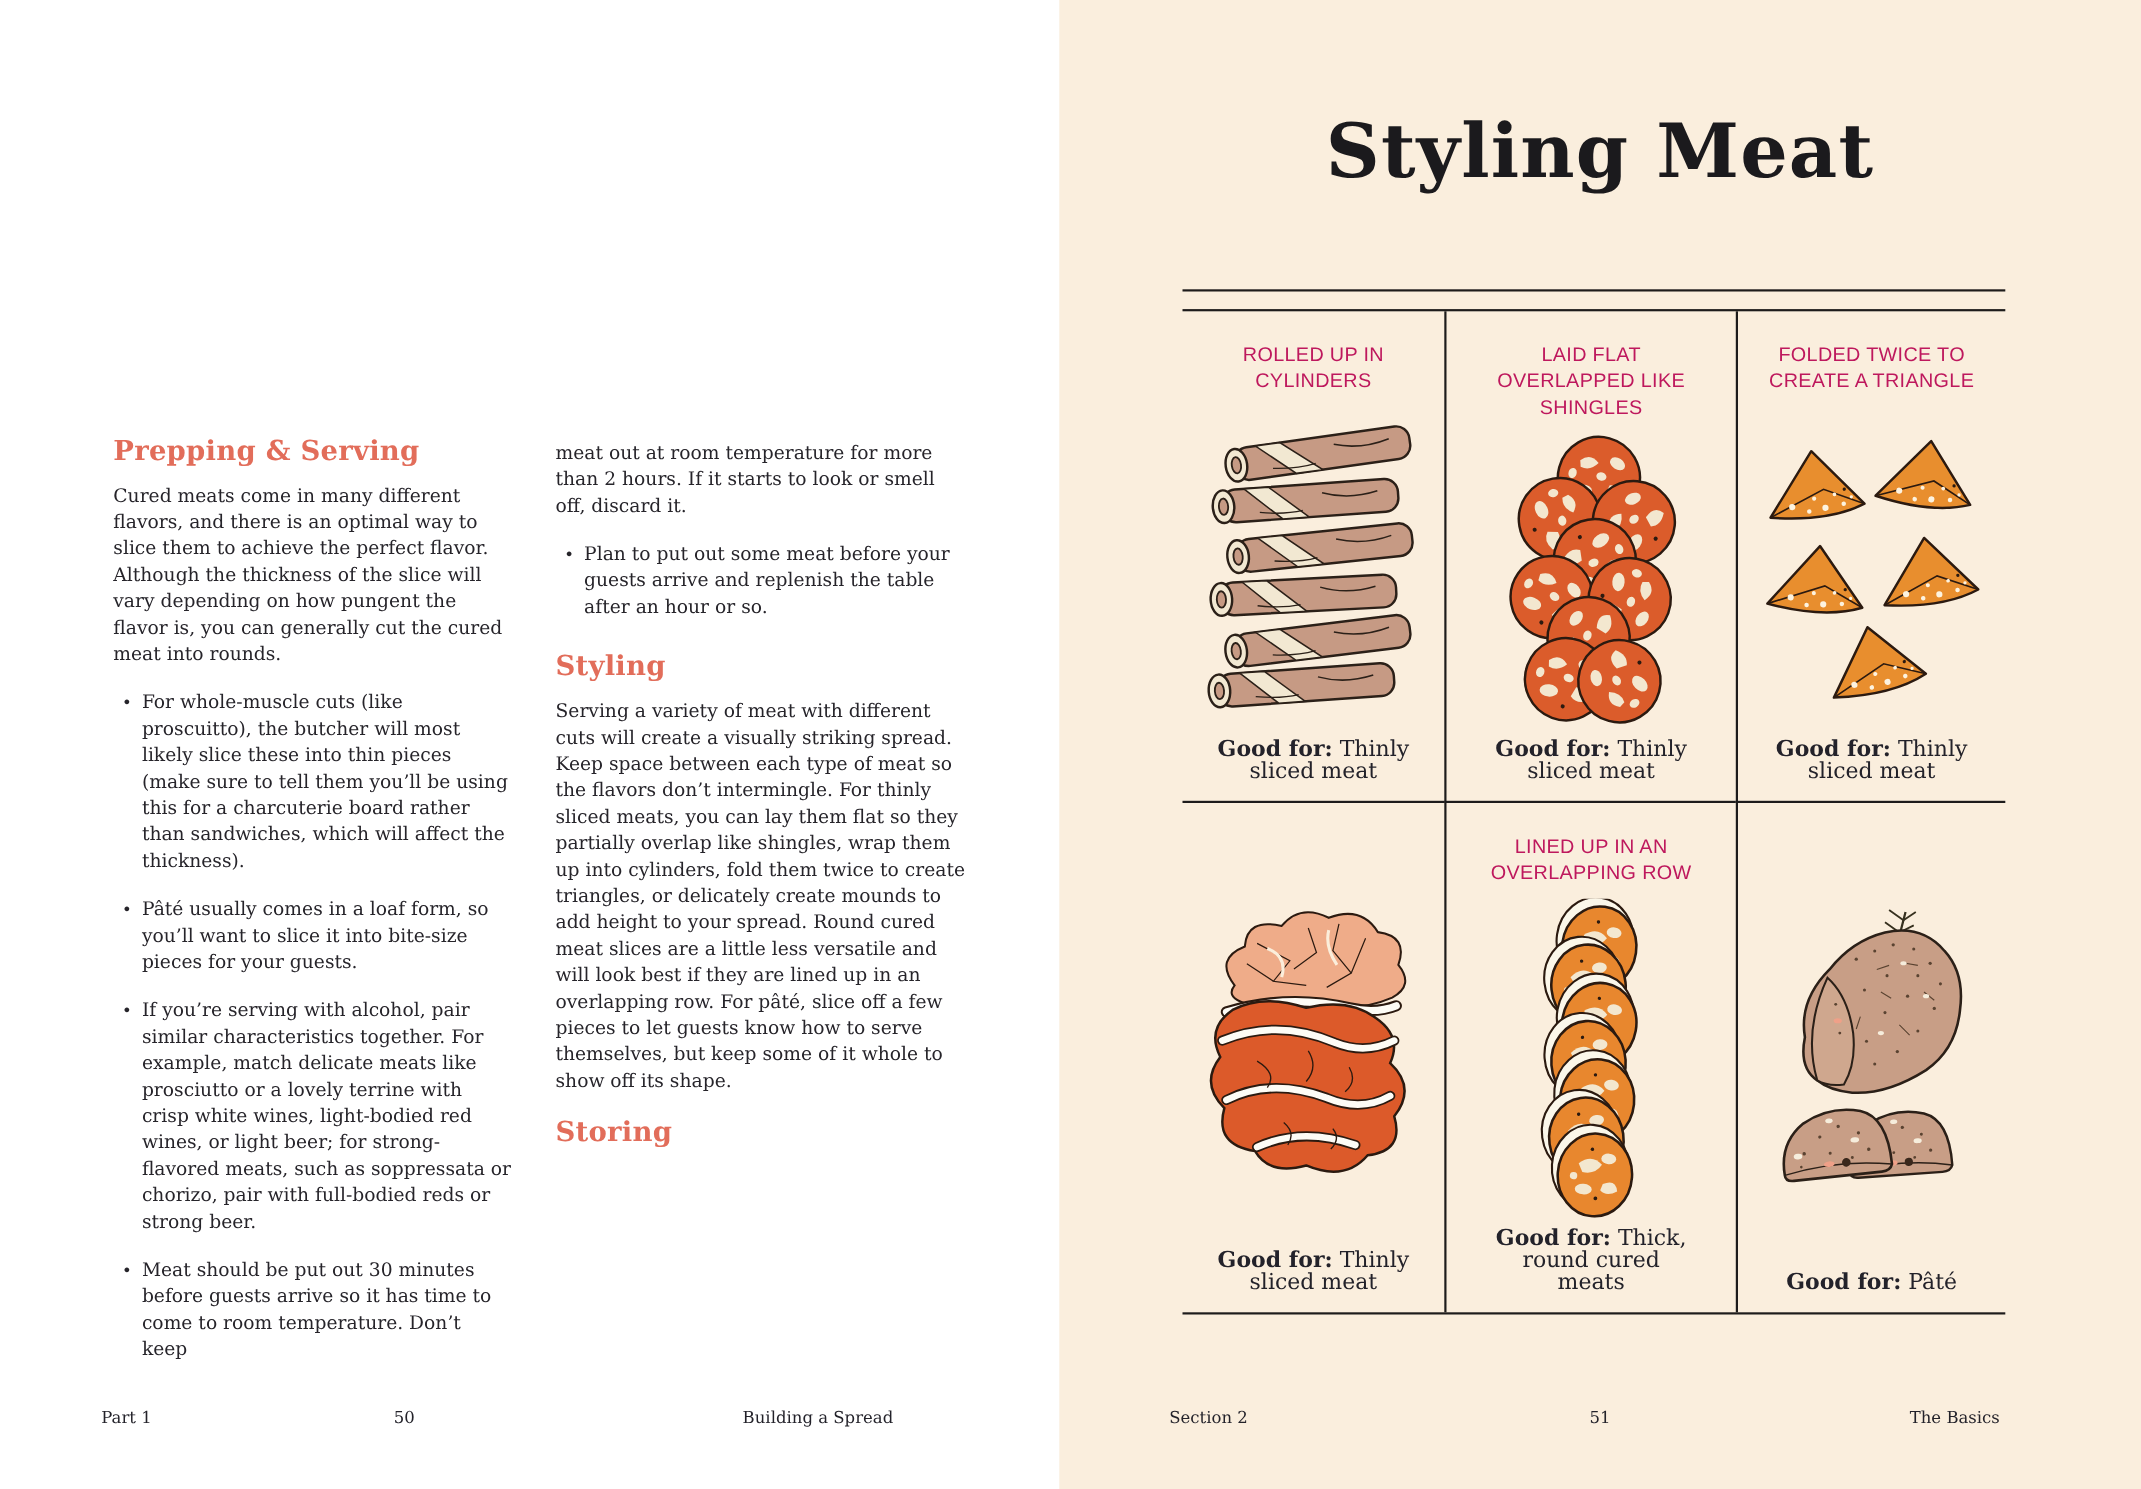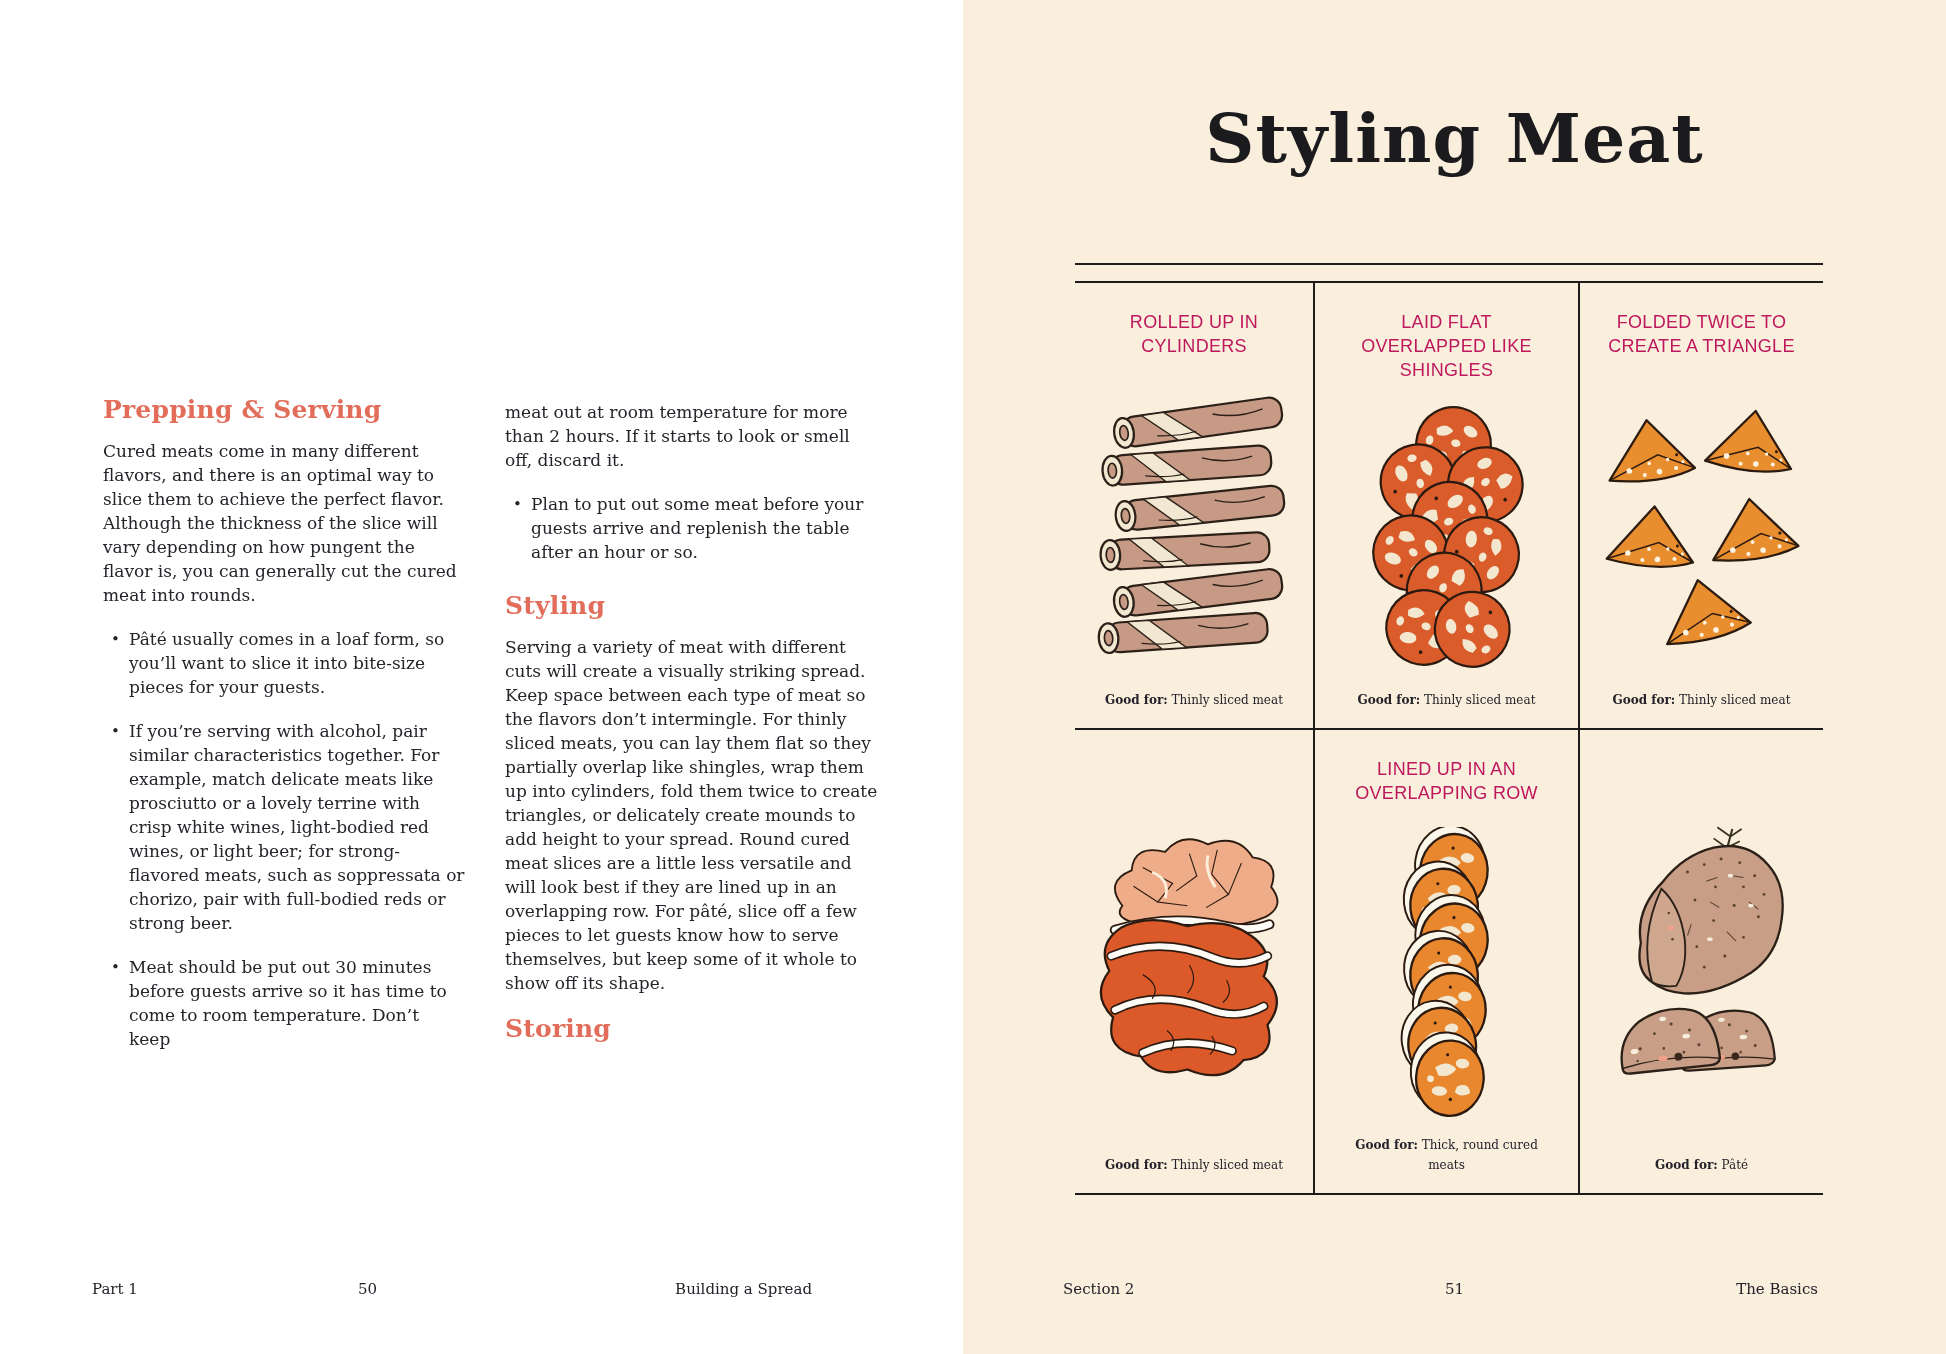--- a/index.html
+++ b/index.html
@@ -47,35 +47,36 @@
         border-top:2px solid var(--c-rule);border-bottom:2px solid var(--c-rule);}
   .cell{display:flex;flex-direction:column;align-items:center;
         padding:27px 12px 18px;}
   .cell.c2,.cell.c3{border-left:2px solid var(--c-rule);}
   .cell.r1{height:447px;border-bottom:2px solid var(--c-rule);}
   .cell.r2{height:463px;}
   .cell-header{font-family:"Liberation Sans",sans-serif;font-size:18px;line-height:24px;
                letter-spacing:.3px;text-align:center;color:#be185d;min-height:52px;
                max-width:205px;}
   .illo{flex:1;display:flex;align-items:center;justify-content:center;width:100%;}
-  .caption{margin-top:auto;text-align:center;font-size:12px;line-height:20px;
+  .caption{margin-top:auto;text-align:center;font-size:20px;line-height:20px;
            max-width:190px;color:#23222a;}
   .caption b{font-weight:700;}
 </style>
 </head>
 <body>
 
 <div class="spread">
 
   <section class="page-left">
 
     <div class="col col1">
       <h2 class="coral">Prepping &amp; Serving</h2>
       <p>Cured meats come in many different flavors, and there is an optimal way to slice them to achieve the perfect flavor. Although the thickness of the slice will vary depending on how pungent the flavor is, you can generally cut the cured meat into rounds.</p>
       <ul>
+        <li>For whole-muscle cuts (like proscuitto), the butcher will most likely slice these into thin pieces (make sure to tell them you’ll be using this for a charcuterie board rather than sandwiches, which will affect the thickness).</li>
         <li>Pâté usually comes in a loaf form, so you’ll want to slice it into bite-size pieces for your guests.</li>
         <li>If you’re serving with alcohol, pair similar characteristics together. For example, match delicate meats like prosciutto or a lovely terrine with crisp white wines, light-bodied red wines, or light beer; for strong-flavored meats, such as soppressata or chorizo, pair with full-bodied reds or strong beer.</li>
         <li>Meat should be put out 30 minutes before guests arrive so it has time to come to room temperature. Don’t keep</li>
       </ul>
     </div>
 
     <div class="col col2">
       <p class="gap-top">meat out at room temperature for more than 2 hours. If it starts to look or smell off, discard it.</p>
       <ul>
         <li>Plan to put out some meat before your guests arrive and replenish the table after an hour or so.</li>

